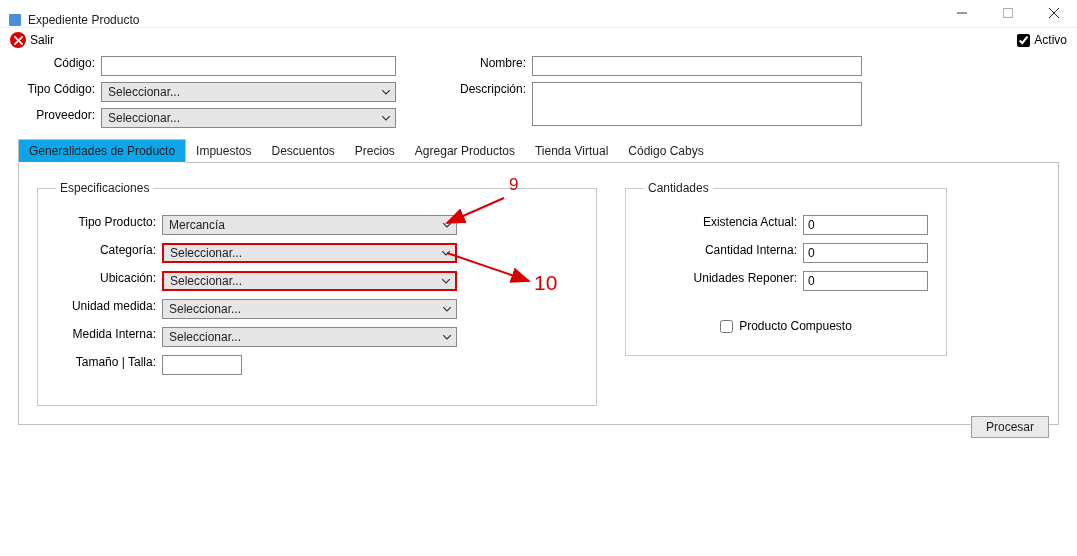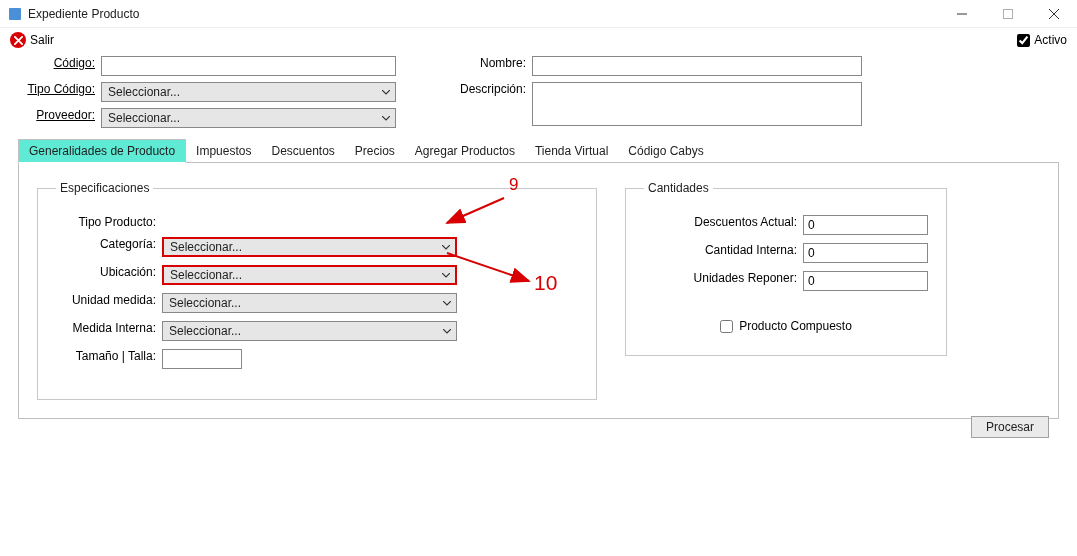--- a/index.html
+++ b/index.html
@@ -1,19 +1,19 @@
 <!DOCTYPE html>
 <html><head>
   <meta charset="utf-8">
   <style>
     * { box-sizing: border-box; margin: 0; padding: 0; font-family: "Segoe UI", Tahoma, sans-serif; font-size: 12px; }
     body { background: #ffffff; width: 1077px; height: 556px; position: relative; overflow: hidden; }
 
     
-    .titlebar { height: 28px; display: flex; align-items: center; padding-left: 8px; border-bottom: 1px solid #eee; }
+    .titlebar { height: 28px; display: flex; align-items: flex-end; padding-left: 8px; border-bottom: 1px solid #eee; }
     .titlebar .app-icon { width: 14px; height: 14px; margin-right: 6px; }
     .titlebar .title { flex: 1; color: #222; }
     .titlebar .win-btns { display: flex; }
     .titlebar .win-btn { width: 46px; height: 28px; display: flex; align-items: center; justify-content: center; color: #333; }
     .titlebar .win-btn svg { width: 10px; height: 10px; stroke: currentColor; fill: none; stroke-width: 1; }
     .titlebar .win-btn.max { color: #b0b0b0; }
 
     
     .toolbar { display: flex; align-items: center; padding: 4px 10px; }
     .toolbar .salir { display: flex; align-items: center; gap: 4px; cursor: default; }
@@ -21,34 +21,34 @@
     .toolbar .salir .x-icon svg { width: 9px; height: 9px; stroke: #fff; stroke-width: 2; stroke-linecap: round; }
     .toolbar .spacer { flex: 1; }
     .toolbar .activo { display: flex; align-items: flex-end; gap: 4px; }
     .toolbar input[type=checkbox] { width: 13px; height: 13px; accent-color: #000; }
 
     
     .header-form { padding: 4px 20px 10px 20px; display: flex; gap: 60px; }
     .header-col { display: flex; flex-direction: column; gap: 6px; }
     .field-row { display: flex; align-items: flex-start; gap: 6px; }
     .field-row label { text-align: right; white-space: nowrap; }
-    .header-col.left label { width: 75px; text-decoration: underline; }
+    .header-col.left label { width: 75px; }
     .header-col.right label { width: 70px; }
     .txt { border: 1px solid #888; height: 20px; padding: 0 4px; background: #fff; font-family: inherit; font-size: inherit; }
     .select { position: relative; border: 1px solid #888; height: 20px; background: #e6e6e6; display: flex; align-items: center; padding: 0 18px 0 6px; color: #222; }
     .select .chev { position: absolute; right: 4px; top: 50%; transform: translateY(-50%); width: 10px; height: 10px; display: flex; align-items: center; justify-content: center; }
     .select .chev svg { width: 8px; height: 5px; stroke: #333; stroke-width: 1.2; fill: none; }
     .select.highlight { border: 2px solid #d80000; }
     textarea.txt { height: 44px; resize: none; }
 
     
     .tabs-wrap { margin: 0 18px; }
     .tabbar { display: flex; align-items: flex-end; border-bottom: 1px solid #c0c0c0; }
     .tab { padding: 4px 10px; color: #222; border: 1px solid transparent; border-bottom: none; position: relative; top: 1px; background: #f5f5f5; }
-    .tab.active { background: #5eead4; border-color: #c0c0c0; border-bottom: 1px solid #fff; }
+    .tab.active { background: #0ea5e9; border-color: #c0c0c0; border-bottom: 1px solid #fff; }
     .tab:not(.active) { background: transparent; border: none; top: 0; }
     .tab-panel { border: 1px solid #c0c0c0; border-top: none; padding: 18px; min-height: 230px; position: relative; }
 
     
     .panel-flex { display: flex; gap: 28px; align-items: flex-start; }
     fieldset { border: 1px solid #c8c8c8; padding: 20px 18px 22px 18px; position: relative; }
     fieldset legend { padding: 0 4px; color: #222; font-size: 12px; }
     .fs-spec { width: 560px; }
     .fs-cant { width: 322px; }
 
@@ -170,20 +170,28 @@
 
   <div class="tab-panel">
 
     <div class="panel-flex">
 
       <fieldset class="fs-spec">
         <legend>Especificaciones</legend>
 
         <div class="field-row">
           <label>Tipo Producto:</label>
+          <div class="select">
+            <span>Mercancía</span>
+            <span class="chev">
+                <svg viewBox="0 0 8 5">
+                  <polyline points="0,0 4,4 8,0"></polyline>
+                </svg>
+              </span>
+          </div>
         </div>
 
         <div class="field-row">
           <label>Categoría:</label>
           <div class="select highlight">
             <span>Seleccionar...</span>
             <span class="chev">
                 <svg viewBox="0 0 8 5">
                   <polyline points="0,0 4,4 8,0"></polyline>
                 </svg>
@@ -230,21 +238,21 @@
         <div class="field-row">
           <label>Tamaño | Talla:</label>
           <input class="txt small" value="" style="">
         </div>
       </fieldset>
 
       <fieldset class="fs-cant">
         <legend>Cantidades</legend>
 
         <div class="field-row">
-          <label>Descuentos Actual:</label>
+          <label>Existencia Actual:</label>
           <input class="txt" value="0" style="">
         </div>
         <div class="field-row">
           <label>Cantidad Interna:</label>
           <input class="txt" value="0" style="">
         </div>
         <div class="field-row">
           <label>Unidades Reponer:</label>
           <input class="txt" value="0" style="">
         </div>

